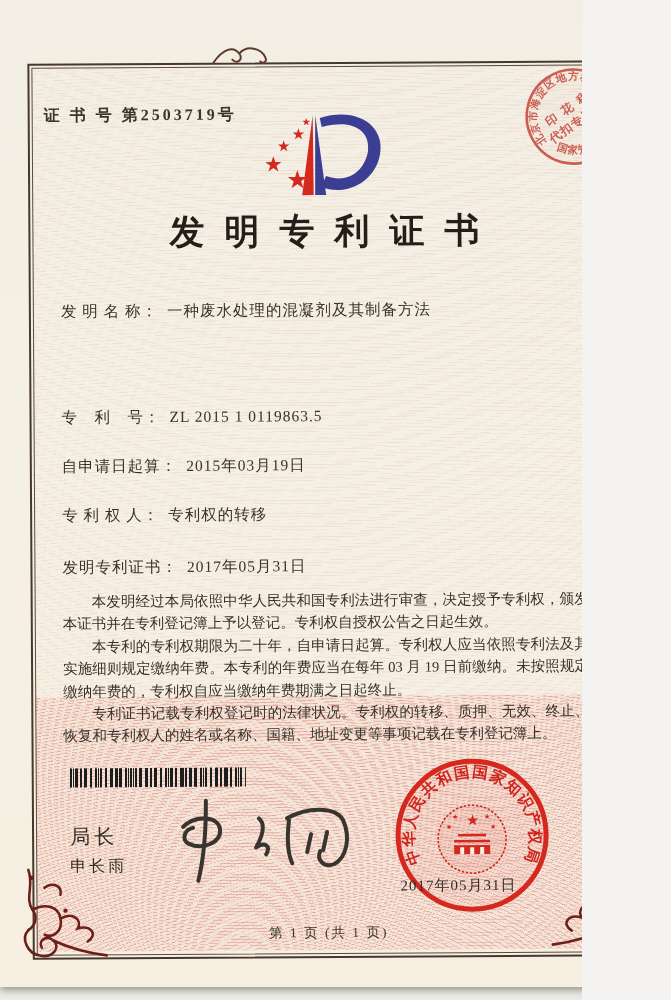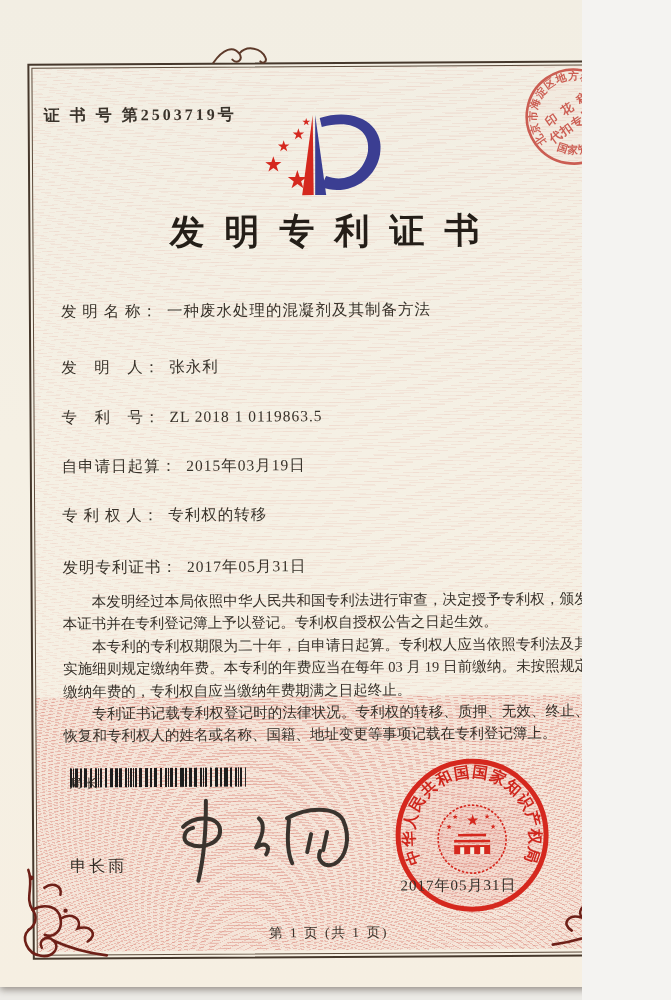--- a/index.html
+++ b/index.html
@@ -36,21 +36,21 @@
   .paras{position:absolute;left:62px;top:589px;width:526px;font-size:14.5px;line-height:22.4px;
     color:#37312a;text-align:justify;}
   .paras p{margin:0;text-indent:2em;}
 
   .barcode{position:absolute;left:68px;top:767px;width:176px;height:19px;
     background-image:
       repeating-linear-gradient(90deg,#1d1d1d 0 2px,transparent 2px 5px),
       repeating-linear-gradient(90deg,#1d1d1d 0 1px,transparent 1px 7px),
       repeating-linear-gradient(90deg,transparent 0 3px,#1d1d1d 3px 4px,transparent 4px 11px);}
 
-  .director-title{position:absolute;left:68px;top:774px;font-size:12px;letter-spacing:4px;color:#332d26;}
+  .director-title{position:absolute;left:68px;top:822px;font-size:20px;letter-spacing:4px;color:#332d26;}
   .director-name{position:absolute;left:68px;top:855px;font-size:16px;letter-spacing:3px;color:#332d26;}
 
   .seal-date{position:absolute;left:398px;top:877px;font-size:15px;letter-spacing:1px;color:#332e29;z-index:6;}
   .footer{position:absolute;left:30px;top:924px;width:592px;text-align:center;font-size:13.5px;
     letter-spacing:2px;color:#3a332b;}
 
   .abs{position:absolute;}
   .seal-svg{left:388px;top:754px;z-index:5;}
   .sig-svg{left:163px;top:790px;z-index:7;}
   .logo-svg{left:254px;top:94px;}
@@ -130,25 +130,22 @@
         </text>
         <text x="58" y="52" font-size="12" fill="#c5453a" font-weight="bold" text-anchor="middle" letter-spacing="2">印 花 税</text>
         <text x="58" y="68" font-size="12" fill="#c5453a" font-weight="bold" text-anchor="middle" letter-spacing="1">代扣专用章</text>
       </svg>
 
       <div class="title">发明专利证书</div>
 
       <div class="field" style="top:300px">
         <span class="lab">发 明 名 称：</span><span class="val">一种废水处理的混凝剂及其制备方法</span>
       </div>
-      <div class="field" style="top:356px">
-        <span class="lab">发　明　人：</span><span class="val">张永利</span>
-      </div>
       <div class="field" style="top:406px">
-        <span class="lab">专　利　号：</span><span class="val">ZL 2018 1 0119863.5</span>
+        <span class="lab">专　利　号：</span><span class="val">ZL 2015 1 0119863.5</span>
       </div>
       <div class="field" style="top:455px">
         <span class="lab">自申请日起算：</span><span class="val">2015年03月19日</span>
       </div>
       <div class="field" style="top:504px">
         <span class="lab">专 利 权 人：</span><span class="val">专利权的转移</span>
       </div>
       <div class="field" style="top:556px">
         <span class="lab">发明专利证书：</span><span class="val">2017年05月31日</span>
       </div>

